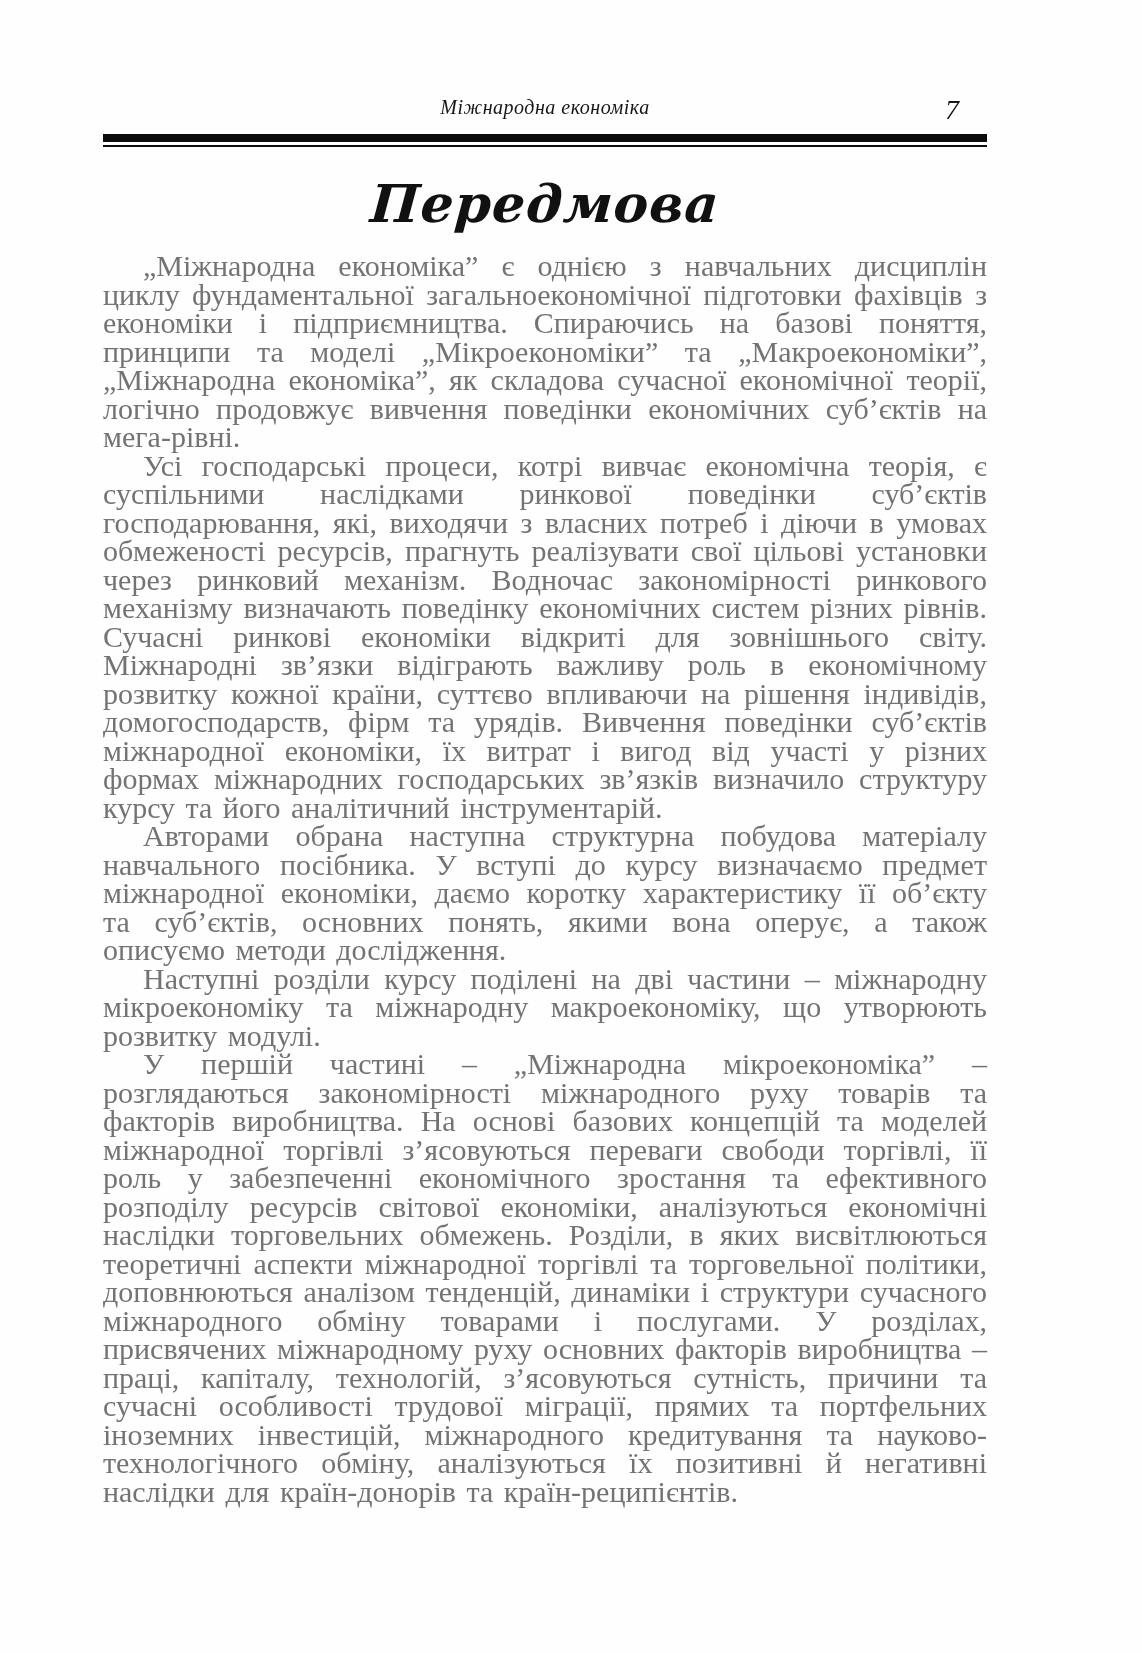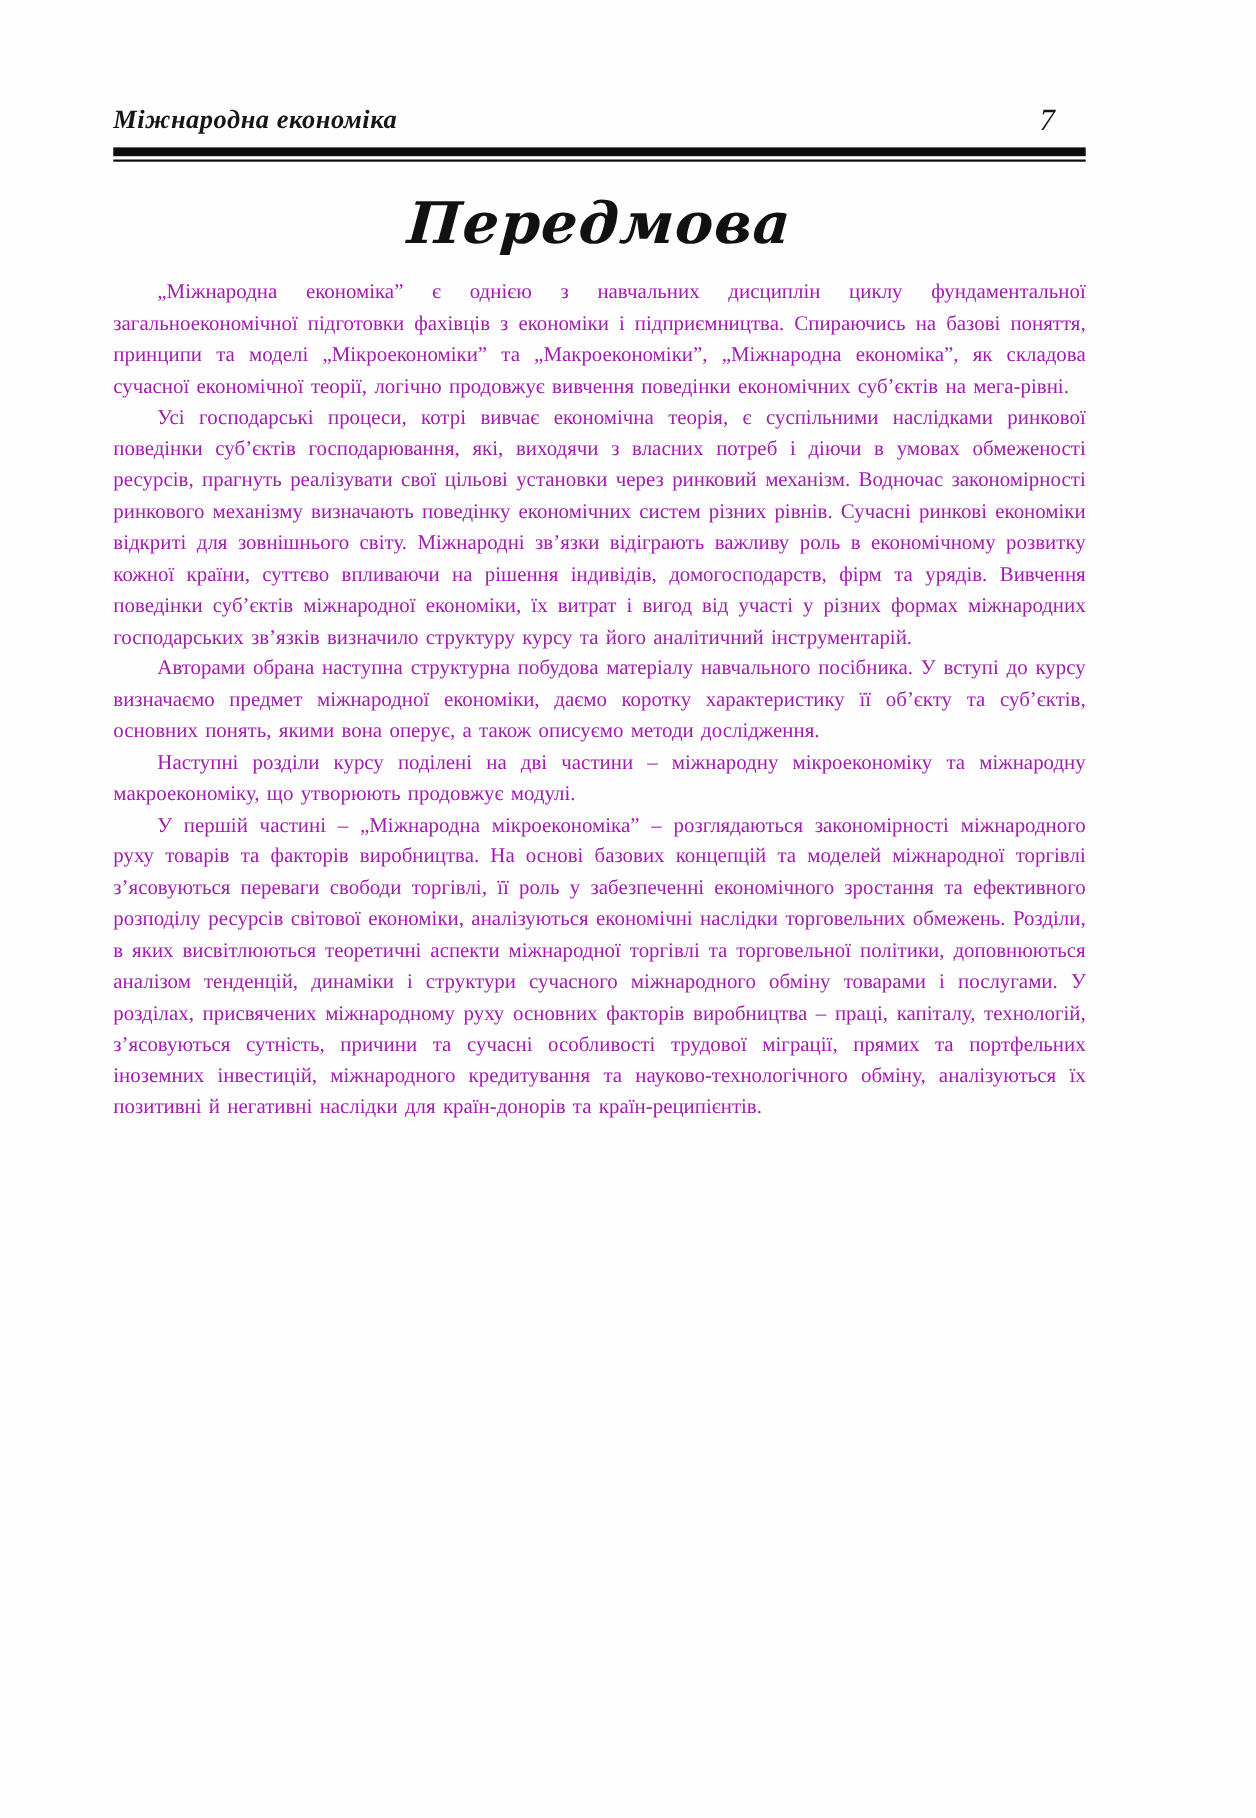--- a/index.html
+++ b/index.html
@@ -23,23 +23,24 @@
     left: 103px;
     top: 96px;
     width: 884px;
   }
   .running-head {
     position: relative;
     height: 34px;
   }
   .head-title {
     display: block;
+    text-align: center;
     font-style: italic;
-    font-weight: bold;
-    font-size: 24px;
+    font-weight: normal;
+    font-size: 20px;
     letter-spacing: 0.5px;
   }
   .page-num {
     position: absolute;
     top: -2px;
     right: 28px;
     font-style: italic;
     font-size: 28px;
     font-weight: normal;
   }
@@ -64,26 +65,26 @@
     font-size: 52px;
     letter-spacing: 1px;
     transform: skewX(-4deg);
     color: #111;
   }
   .body-text {
     margin-top: 10px;
   }
   .body-text p {
     margin: 0;
-    font-size: 19px;
+    font-size: 30px;
     line-height: 28.5px;
     text-align: justify;
     text-indent: 40px;
     word-spacing: 0.10em;
-    color: #a21caf;
+    color: #737373;
   }
 </style>
 </head>
 <body>
 
 <div class="page">
   <div class="content">
 
     <div class="running-head">
       <span class="head-title">Міжнародна економіка</span>
@@ -94,18 +95,18 @@
       <div class="rule-thick"></div>
       <div class="rule-thin"></div>
     </div>
 
     <h1 class="chapter-title">Передмова</h1>
 
     <div class="body-text">
       <p>„Міжнародна економіка” є однією з навчальних дисциплін циклу фундаментальної загальноекономічної підготовки фахівців з економіки і підприємництва. Спираючись на базові поняття, принципи та моделі „Мікроекономіки” та „Макроекономіки”, „Міжнародна економіка”, як складова сучасної економічної теорії, логічно продовжує вивчення поведінки економічних суб’єктів на мега-рівні.</p>
       <p>Усі господарські процеси, котрі вивчає економічна теорія, є суспільними наслідками ринкової поведінки суб’єктів господарювання, які, виходячи з власних потреб і діючи в умовах обмеженості ресурсів, прагнуть реалізувати свої цільові установки через ринковий механізм. Водночас закономірності ринкового механізму визначають поведінку економічних систем різних рівнів. Сучасні ринкові економіки відкриті для зовнішнього світу. Міжнародні зв’язки відіграють важливу роль в економічному розвитку кожної країни, суттєво впливаючи на рішення індивідів, домогосподарств, фірм та урядів. Вивчення поведінки суб’єктів міжнародної економіки, їх витрат і вигод від участі у різних формах міжнародних господарських зв’язків визначило структуру курсу та його аналітичний інструментарій.</p>
       <p>Авторами обрана наступна структурна побудова матеріалу навчального посібника. У вступі до курсу визначаємо предмет міжнародної економіки, даємо коротку характеристику її об’єкту та суб’єктів, основних понять, якими вона оперує, а також описуємо методи дослідження.</p>
-      <p>Наступні розділи курсу поділені на дві частини – міжнародну мікроекономіку та міжнародну макроекономіку, що утворюють продовжує модулі.</p>
+      <p>Наступні розділи курсу поділені на дві частини – міжнародну мікроекономіку та міжнародну макроекономіку, що утворюють розвитку модулі.</p>
       <p>У першій частині – „Міжнародна мікроекономіка” – розглядаються закономірності міжнародного руху товарів та факторів виробництва. На основі базових концепцій та моделей міжнародної торгівлі з’ясовуються переваги свободи торгівлі, її роль у забезпеченні економічного зростання та ефективного розподілу ресурсів світової економіки, аналізуються економічні наслідки торговельних обмежень. Розділи, в яких висвітлюються теоретичні аспекти міжнародної торгівлі та торговельної політики, доповнюються аналізом тенденцій, динаміки і структури сучасного міжнародного обміну товарами і послугами. У розділах, присвячених міжнародному руху основних факторів виробництва – праці, капіталу, технологій, з’ясовуються сутність, причини та сучасні особливості трудової міграції, прямих та портфельних іноземних інвестицій, міжнародного кредитування та науково-технологічного обміну, аналізуються їх позитивні й негативні наслідки для країн-донорів та країн-реципієнтів.</p>
     </div>
 
   </div>
 </div>
 
 </body></html>

